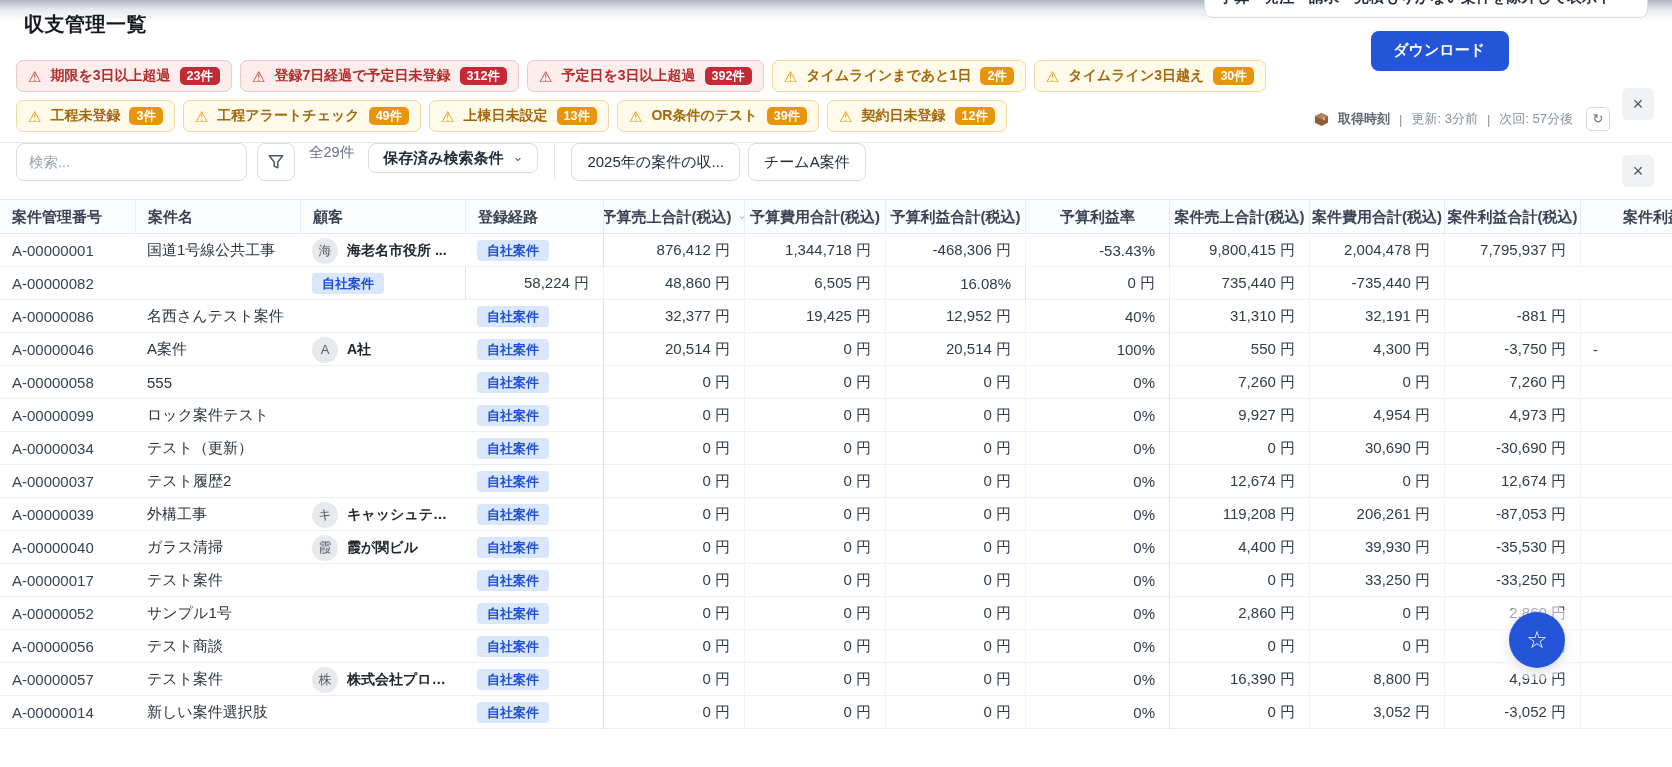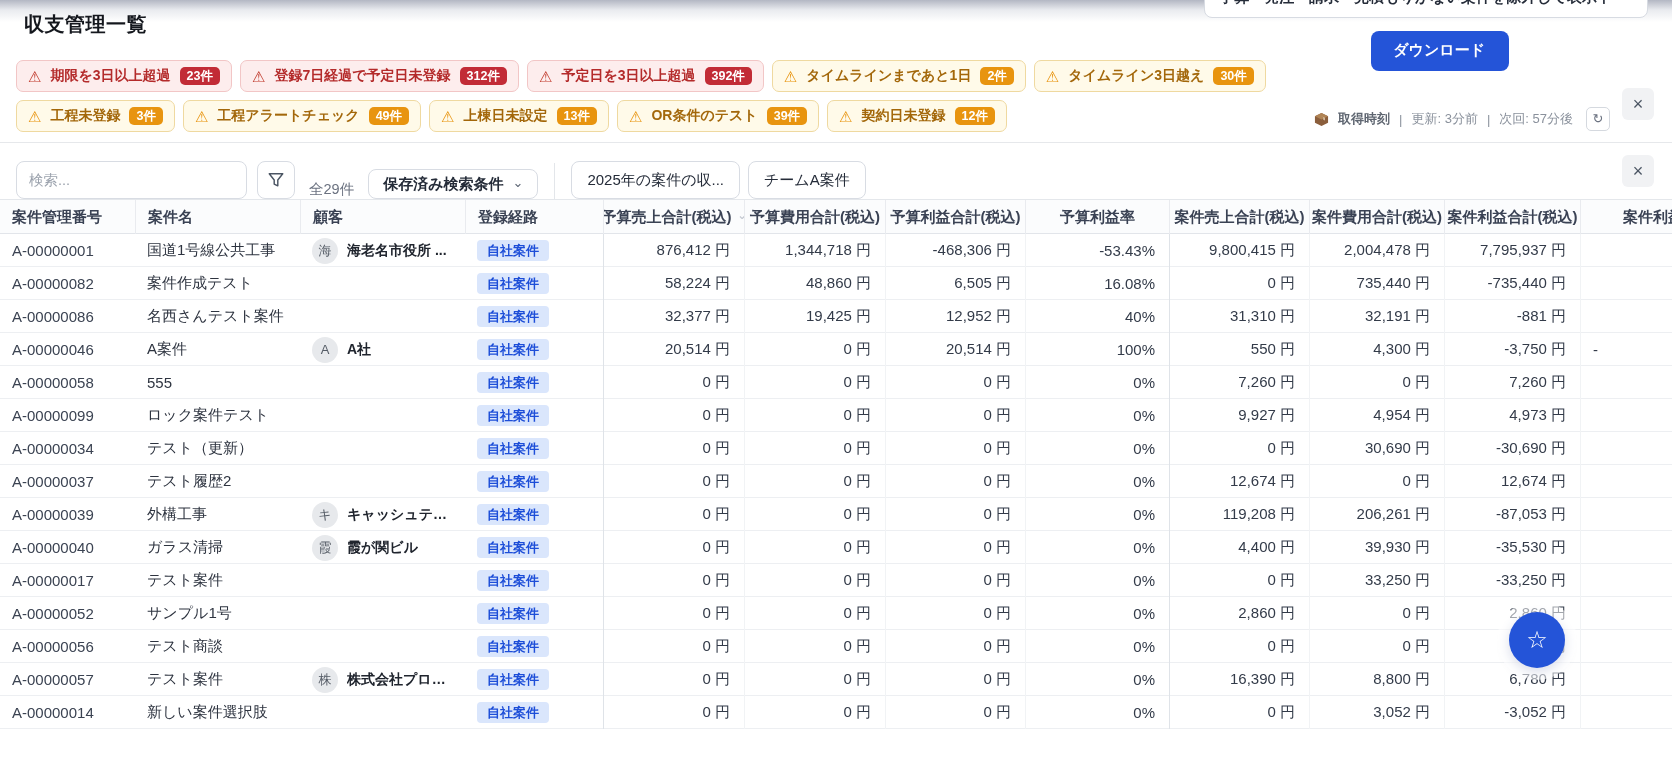--- a/index.html
+++ b/index.html
@@ -44,21 +44,21 @@
     background:#f1f2f4; color:#4b5563; font-size:18px; line-height:32px; text-align:center; cursor:pointer;
   }
   .alerts .icon-close-btn{ right:18px; top:40px; }
   .fetch-info{ position:absolute; right:62px; bottom:11px; display:flex; align-items:center; gap:9px;
     font-size:13px; color:#8a919c;}
   .fetch-label{ color:#5f6671; font-weight:700;}
   .refresh-btn{ width:24px; height:24px; border:1px solid #d5d9df; border-radius:5px; background:#fff;
     color:#6b7280; font-size:13px; line-height:22px; text-align:center; cursor:pointer; margin-left:4px;}
 
   
-  .toolbar{ position:relative; height:56px; display:flex; align-items:flex-end; gap:10px; padding:0 16px; background:#fff;}
+  .toolbar{ position:relative; height:56px; display:flex; align-items:flex-start; gap:10px; padding:0 16px; background:#fff;}
   .search-box{ width:231px; height:38px; border:1px solid #d8dce3; border-radius:8px; padding:0 12px;
     font-size:14.5px; color:#333; font-family:inherit;}
   .search-box::placeholder{ color:#9aa1ac;}
   .funnel-btn{ width:38px; height:38px; border:1px solid #d8dce3; border-radius:8px; background:#fff;
     display:flex; align-items:center; justify-content:center; cursor:pointer;}
   .total-count{ font-size:14.5px; color:#6b7280; margin:0 4px; white-space:nowrap;}
   .saved-search-btn{ height:30px; display:flex; align-items:center; gap:9px; padding:0 14px;
     border:1px solid #d8dce3; border-radius:8px; background:#fff; cursor:pointer;
     font-size:15px; font-weight:700; color:#252c39; white-space:nowrap;}
   .v-divider{ width:1px; height:36px; background:#e3e6ea; margin:0 6px;}
@@ -243,21 +243,20 @@
     <div class="cell num">-468,306 円</div>
     <div class="cell num">-53.43%</div>
     <div class="cell num group-start">9,800,415 円</div>
     <div class="cell num">2,004,478 円</div>
     <div class="cell num">7,795,937 円</div>
     <div class="cell num" style="justify-content:flex-start"></div>
   </div>
 
   <div class="t-row">
     <div class="cell c-id">A-00000082</div>
-    <div class="cell c-name">案件作成テスト</div>
     <div class="cell c-cust">
 
       <span class="cust-name"></span>
     </div>
     <div class="cell">
       <span class="route-badge">自社案件</span>
     </div>
     <div class="cell num group-start">58,224 円</div>
     <div class="cell num">48,860 円</div>
     <div class="cell num">6,505 円</div>
@@ -497,21 +496,21 @@
     </div>
     <div class="cell">
       <span class="route-badge">自社案件</span>
     </div>
     <div class="cell num group-start">0 円</div>
     <div class="cell num">0 円</div>
     <div class="cell num">0 円</div>
     <div class="cell num">0%</div>
     <div class="cell num group-start">16,390 円</div>
     <div class="cell num">8,800 円</div>
-    <div class="cell num">6,780 円</div>
+    <div class="cell num">4,910 円</div>
     <div class="cell num" style="justify-content:flex-start"></div>
   </div>
 
   <div class="t-row">
     <div class="cell c-id">A-00000014</div>
     <div class="cell c-name">新しい案件選択肢</div>
     <div class="cell c-cust">
 
       <span class="cust-name"></span>
     </div>

